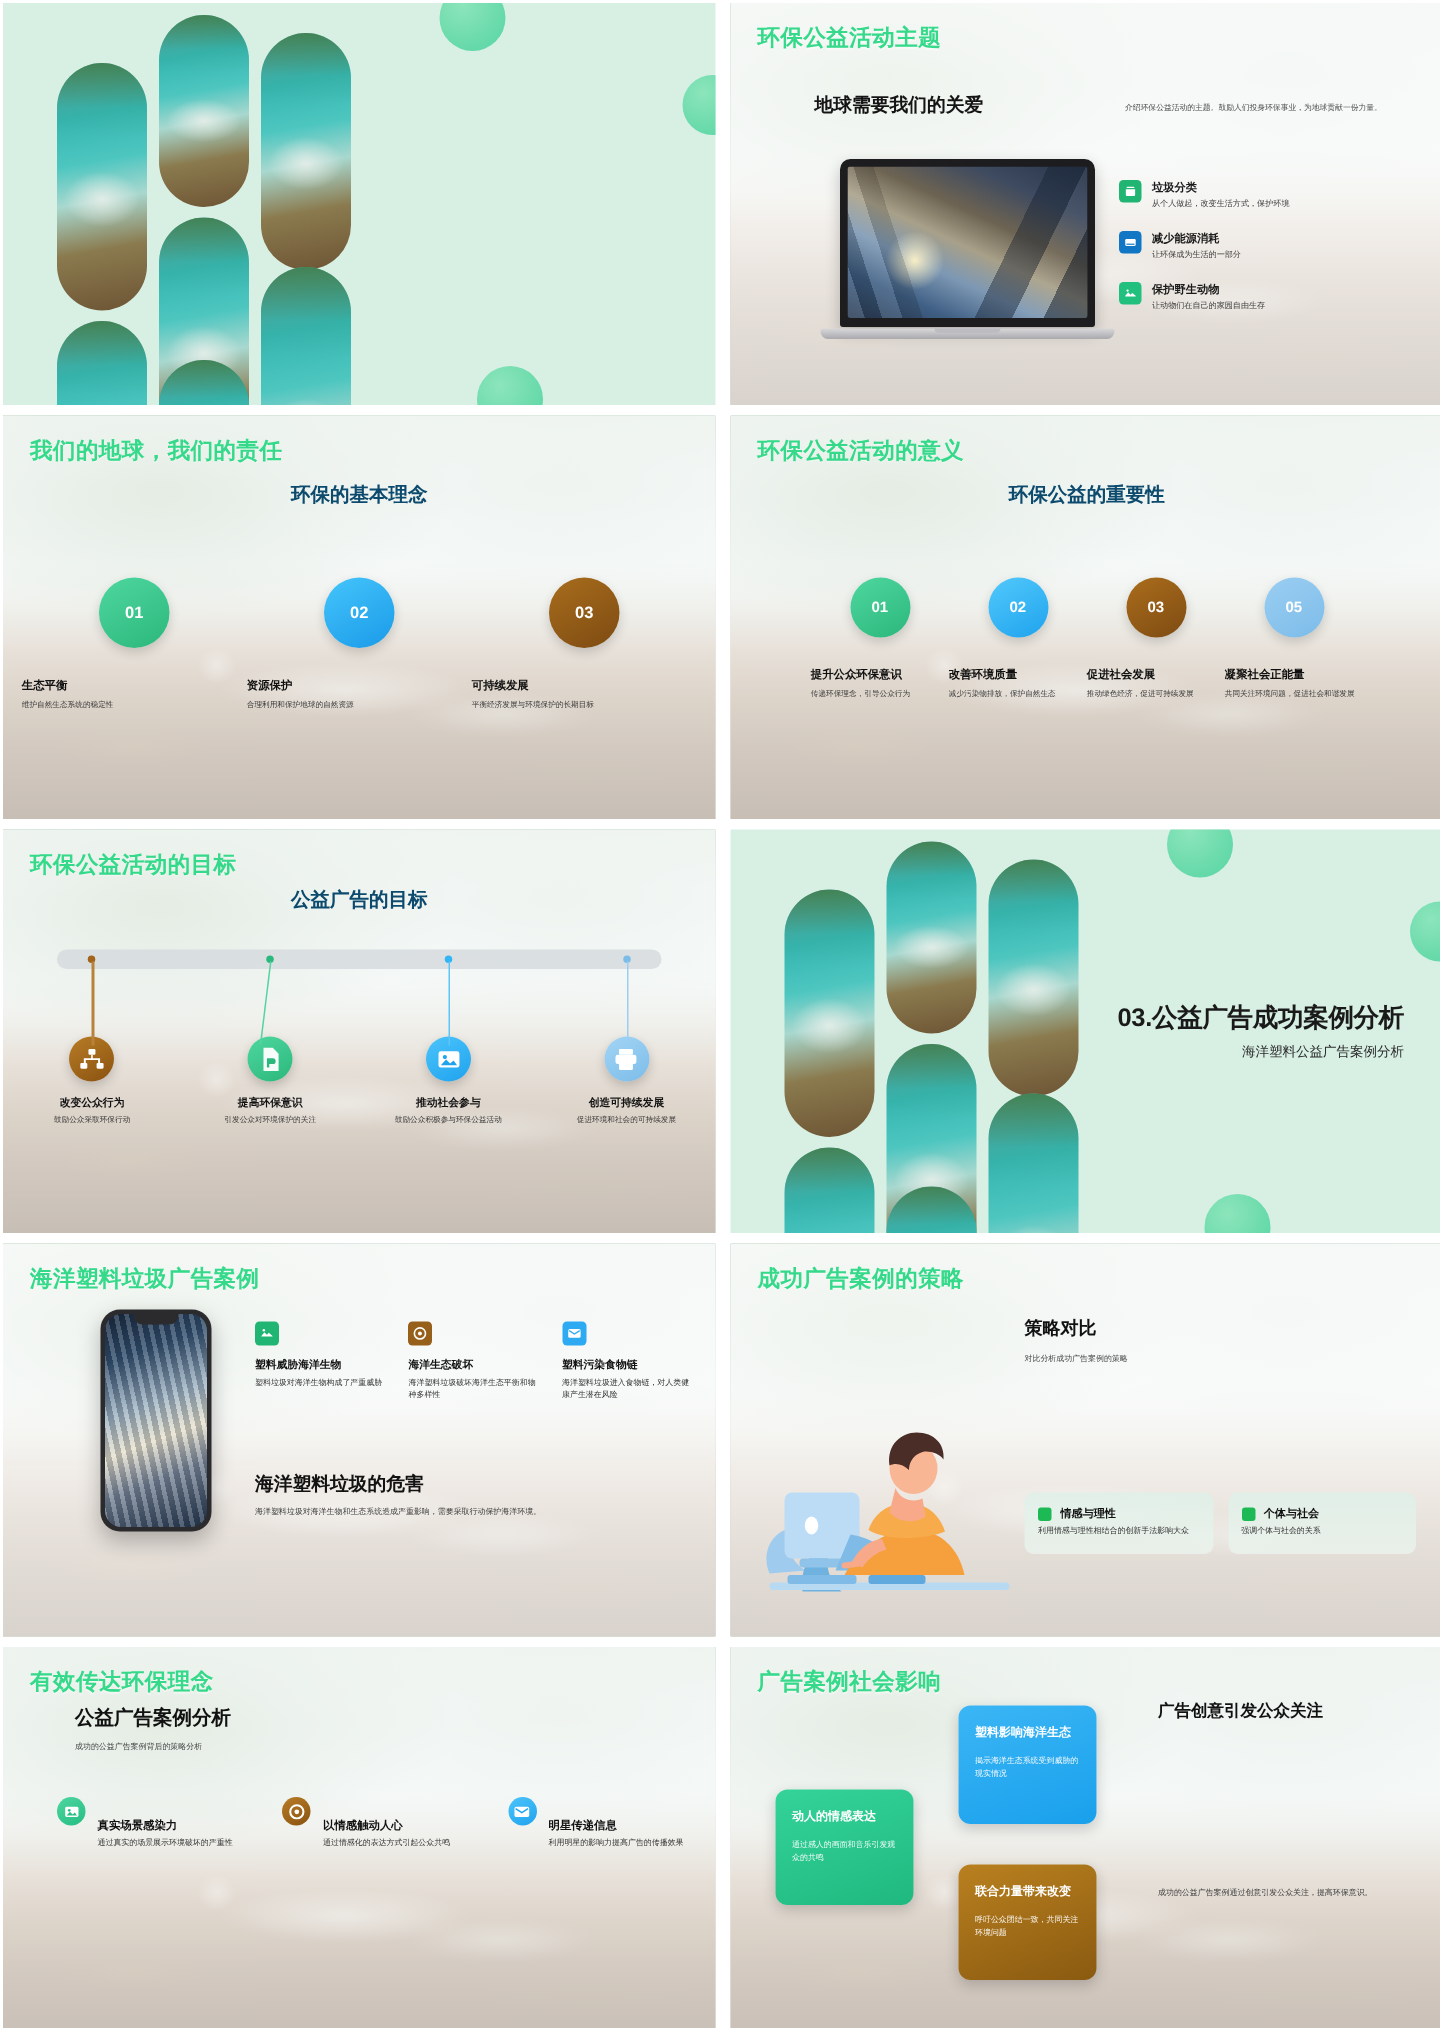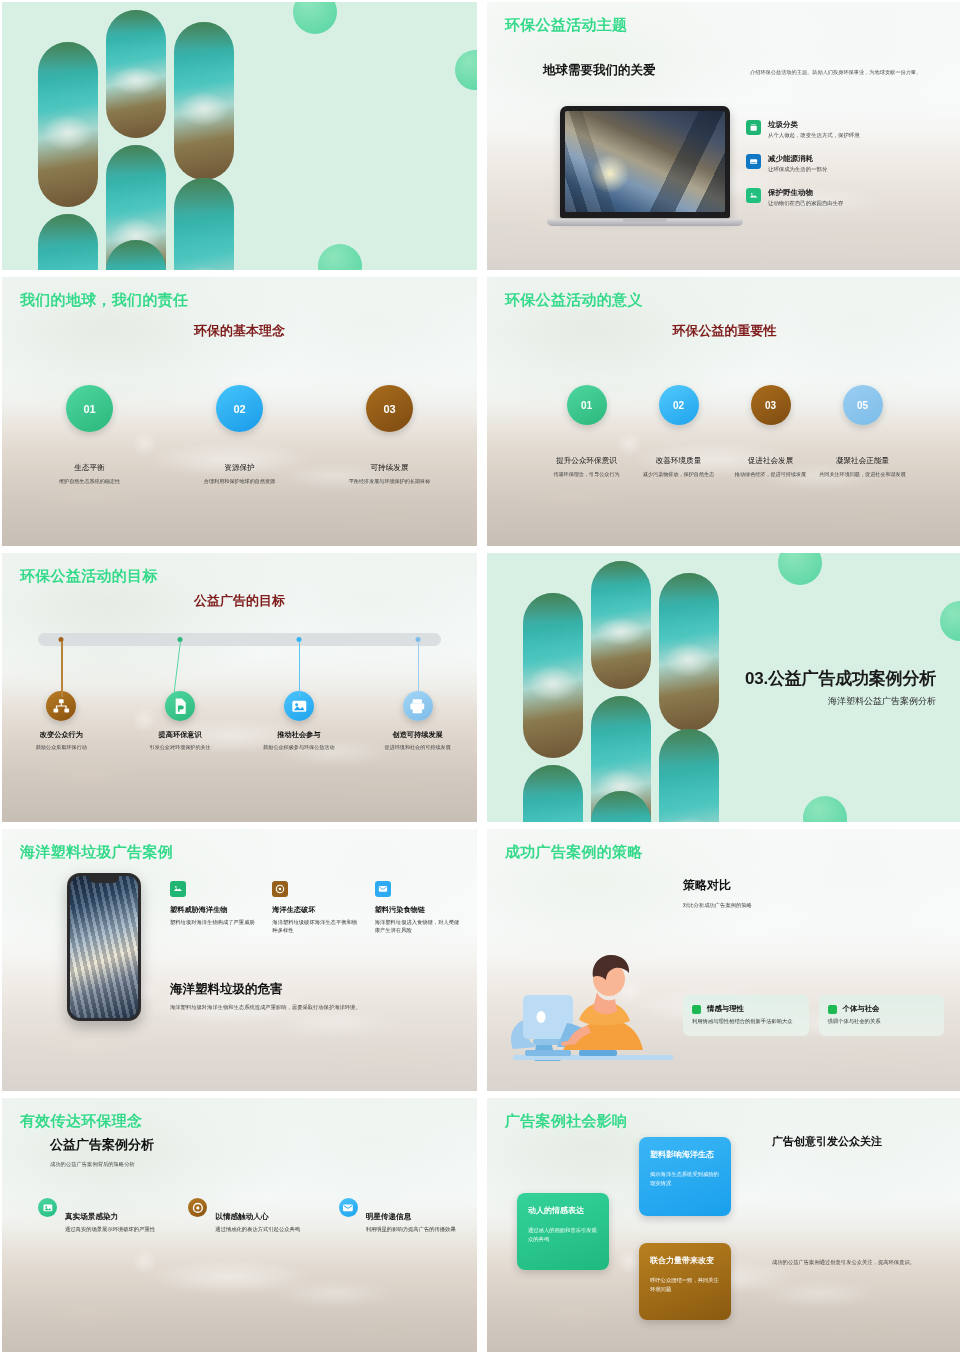--- a/index.html
+++ b/index.html
@@ -54,21 +54,21 @@
   .content { position: absolute; inset: 0; }
 
   
   .slide-title {
     position:absolute; left: 18px; top: 14px;
     font-size: 15px; font-weight: 700; letter-spacing: .3px;
     color: #35d98a;
     text-shadow: 0 1px 1px rgba(255,255,255,.5);
   }
   .sec-head {
-    font-size: 13px; font-weight: 700; color: #7f1d1d;
+    font-size: 13px; font-weight: 700; color: #0c4a6e;
   }
 
   
   .cover { background: #d8f0e4; }
   .cover .blob {
     position:absolute; border-radius: 50%;
     background: radial-gradient(circle at 35% 30%, #7fe3b4, #3ecf96);
     opacity: .85;
   }
   .cover .blob.b1 { width: 44px; height: 44px; right: 140px; top: -12px; }
@@ -146,28 +146,28 @@
     font-size: 5.2px; color: #4a4a4a; line-height: 1.8;
   }
   .big-head {
     position:absolute; left: 56px; top: 60px;
     font-size: 12.5px; font-weight: 700; color:#141414;
   }
 
   
   .center-head { position:absolute; top: 44px; width:100%; text-align:center; }
   .circles { position:absolute; top: 108px; left:0; right:0; display:flex; justify-content:center; }
-  .circ-item { text-align:center; }
+  .circ-item { }
   .circ {
     border-radius: 50%; margin: 0 auto;
     display:flex; align-items:center; justify-content:center;
     color:#fff; font-weight: 700;
     box-shadow: 0 3px 7px rgba(0,0,0,.16);
   }
-  .circ-item .lbl { font-size: 7.6px; font-weight: 400; color:#101010; margin-top: 31px; }
+  .circ-item .lbl { font-size: 7.6px; font-weight: 700; color:#101010; margin-top: 20px; }
   .circ-item .des { font-size: 5.1px; color:#3a3a3a; margin-top: 5px; line-height:1.55; }
 
   
   .tl-bar {
     position:absolute; left: 36px; right: 36px; top: 80px; height: 13px;
     background: rgba(214,219,222,.85); border-radius: 7px;
   }
   .tl-items { position:absolute; left:0; right:0; top: 80px; display:flex; }
   .tl-item { flex:1; position:relative; text-align:center; }
   .tl-dot { width: 5px; height: 5px; border-radius:50%; position:absolute; top: 4px; left: 50%; transform: translateX(-50%); }

